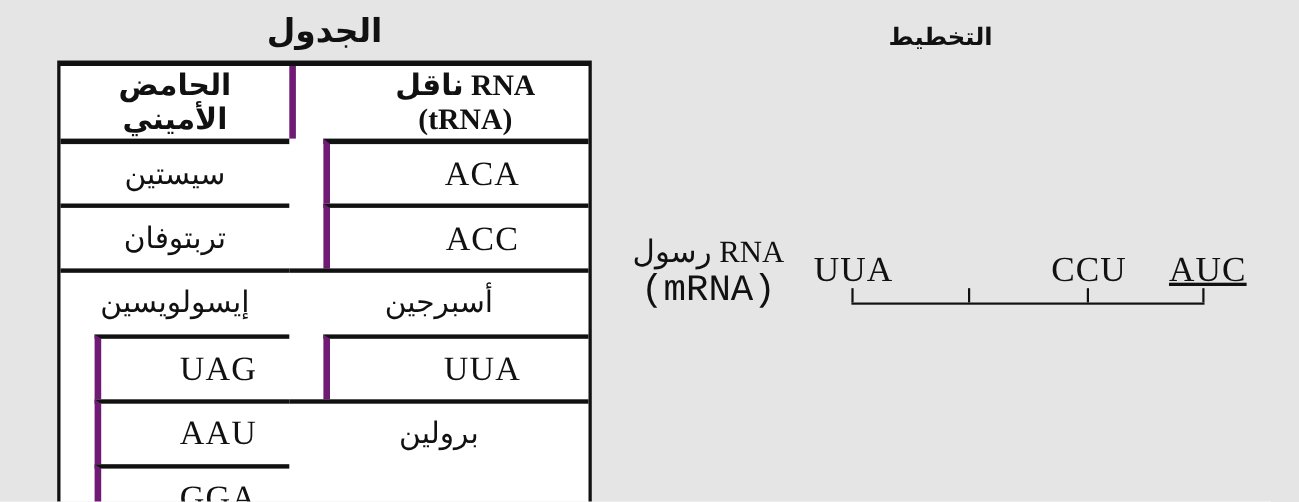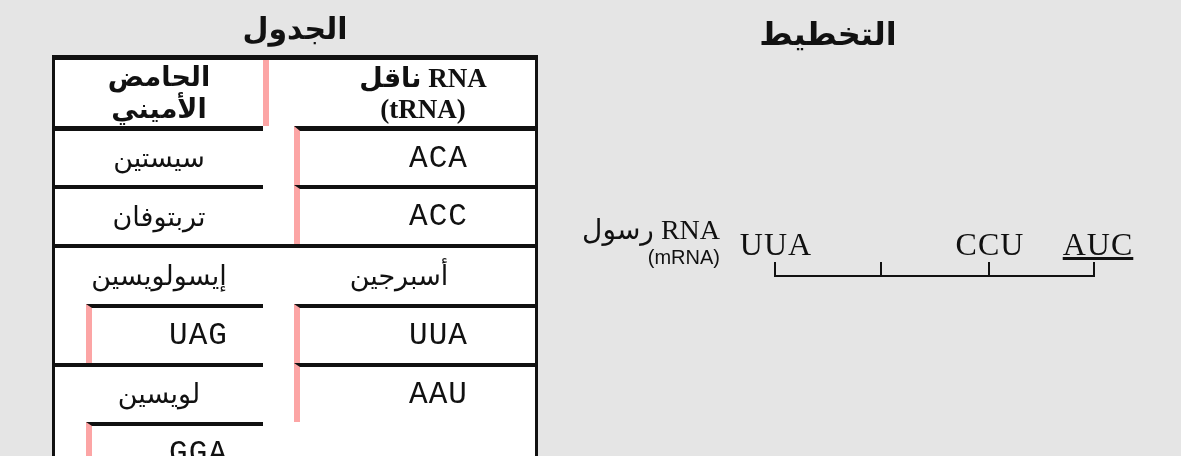--- a/index.html
+++ b/index.html
@@ -14,23 +14,23 @@
   .page{position:absolute;inset:0;background:#e5e5e5;}
 
   
   .tbl-title{
     position:absolute;left:52px;top:4px;width:486px;height:48px;
     display:flex;align-items:center;justify-content:center;
     font-size:30px;font-weight:bold;
     font-family:"Liberation Serif","DejaVu Sans",serif;
   }
   .diag-title{
-    position:absolute;left:628px;top:10px;width:400px;height:48px;
+    position:absolute;left:655px;top:10px;width:400px;height:48px;
     display:flex;align-items:center;justify-content:center;
-    font-size:32px;font-weight:bold;
+    font-size:22px;font-weight:bold;
     font-family:"Liberation Serif","DejaVu Sans",serif;
   }
 
   
   .tbl{
     position:absolute;left:52px;top:55px;width:486px;height:429px;
     box-sizing:border-box;
     border-top:5px solid #111;
     border-left:3px solid #111;
     border-right:3px solid #111;
@@ -39,51 +39,51 @@
     grid-template-columns:208px 1fr;
     grid-template-rows:66px repeat(6, 1fr);
     background:#fff;
   }
   .cell{
     box-sizing:border-box;
     display:flex;align-items:center;justify-content:center;
     text-align:center;
     padding:2px 6px;
   }
-  .cell.codon-col{border-left:6px solid #fca5a5;padding-left:48px;}
+  .cell.codon-col{border-left:6px solid #701a75;padding-left:48px;}
   .cell.bt5{border-top:5px solid #111;}
   .cell.bt4{border-top:4px solid #111;}
   .hdr{
     font-weight:bold;font-size:27px;
     font-family:"Liberation Serif","DejaVu Sans",serif;
   }
   .amino{
     font-size:27px;
     font-family:"Liberation Serif","DejaVu Sans",serif;
   }
   .codon-txt{
     font-size:31px;
-    font-family:Liberation Mono, monospace;
+    font-family:Liberation Serif, serif;
     letter-spacing:1px;
     margin-left:31px;
   }
 
   
   .mrna-label{
     position:absolute;left:568px;top:214px;width:152px;
-    text-align:right;line-height:1.15;
+    text-align:center;line-height:1.15;
   }
   .mrna-label .l1{
     font-size:28px;
     font-family:"Liberation Serif","DejaVu Sans",serif;
     white-space:nowrap;
   }
   .mrna-label .l2{
-    font-size:20px;
-    font-family:Liberation Sans, sans-serif;
+    font-size:34px;
+    font-family:Liberation Mono, monospace;
   }
   .mrna-codon{
     position:absolute;top:226px;
     transform:translateX(-50%);
     font-size:32px;
     font-family:"Liberation Serif",serif;
     letter-spacing:1px;
     white-space:nowrap;
   }
   .c0{left:776px;} .c1{left:881px;} .c2{left:990px;} .c3{left:1098px;text-decoration:underline;}
@@ -116,23 +116,23 @@
 
     <div class="cell amino bt4" dir="rtl">تربتوفان</div>
     <div class="cell codon-txt codon-col bt4">ACC</div>
 
     <div class="cell amino bt4" dir="rtl">إيسولويسين</div>
     <div class="cell amino bt4" dir="rtl">أسبرجين</div>
 
     <div class="cell codon-txt codon-col bt4">UAG</div>
     <div class="cell codon-txt codon-col bt4">UUA</div>
 
-    <div class="cell amino bt4" dir="rtl">لويسين</div>
     <div class="cell codon-txt codon-col bt4">AAU</div>
 
+    <div class="cell amino bt4" dir="rtl">برولين</div>
     <div class="cell codon-txt codon-col bt4">GGA</div>
 
   </div>
 
   <div class="mrna-label">
     <div class="l1" dir="rtl">RNA رسول</div>
     <div class="l2">(mRNA)</div>
   </div>
 
   <div class="mrna-codon c0">UUA</div>

